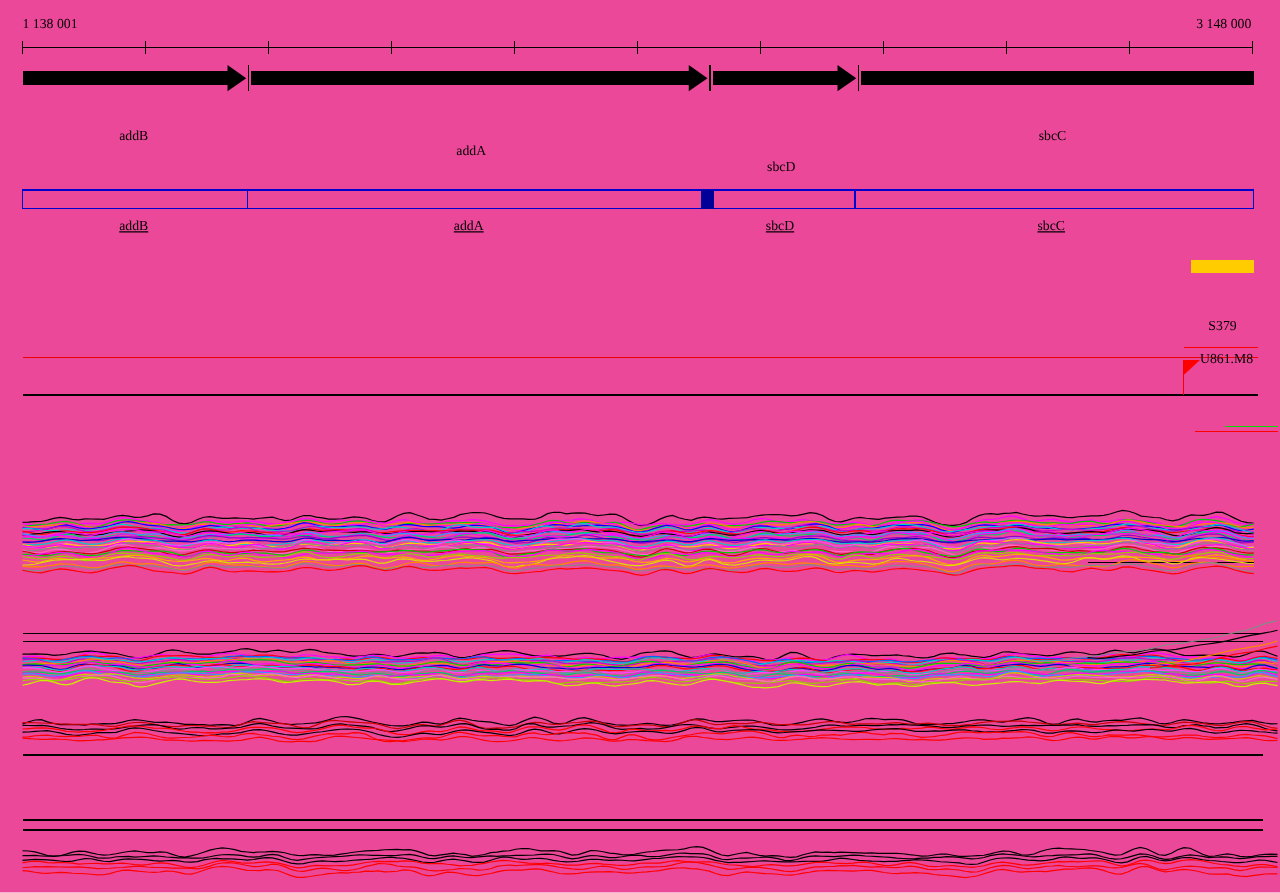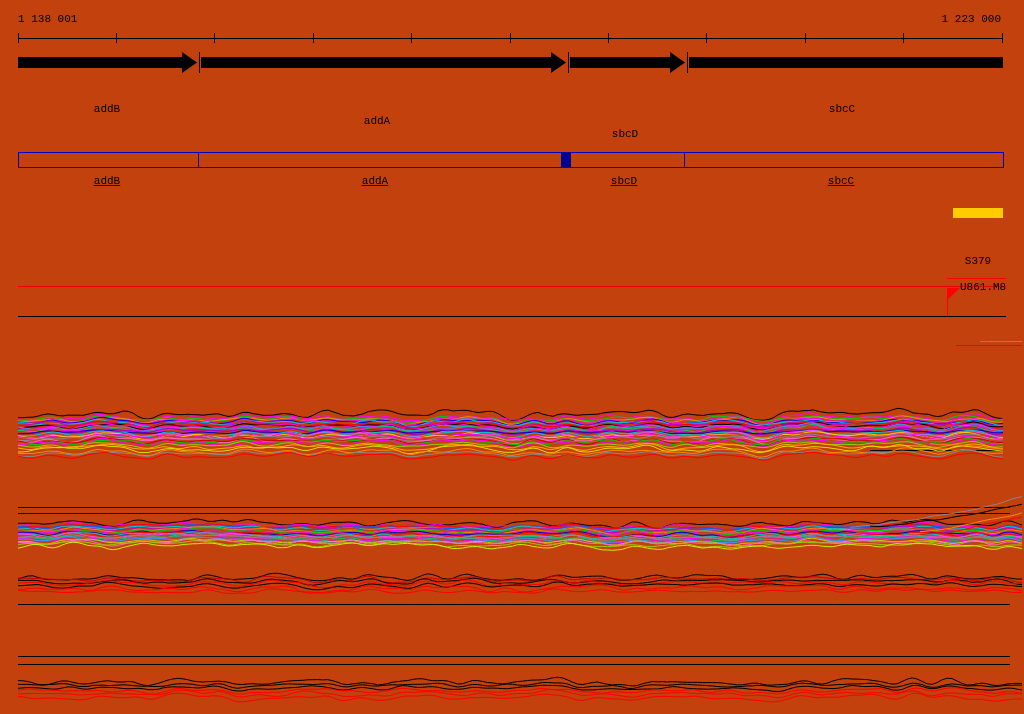--- a/index.html
+++ b/index.html
@@ -1,17 +1,17 @@
 <!DOCTYPE html>
 <html><head>
 <meta charset="utf-8">
 <style>
   html,body{margin:0;padding:0;background:#fff;}
-  .screen{position:relative;width:1024px;height:714px;background:#c2410c;overflow:hidden;
-          font-family:Liberation Mono, monospace;font-size:11px;color:#000;}
+  .screen{position:relative;width:1024px;height:714px;background:#ec4899;overflow:hidden;
+          font-family:Liberation Serif, serif;font-size:11px;color:#000;}
   .lbl{position:absolute;white-space:nowrap;line-height:11px;}
   .centered{transform:translateX(-50%);margin-top:36px;}
   .underlined{text-decoration:underline;}
   svg{position:absolute;left:0;top:0;}
 </style>
 </head>
 <body>
 
 <div class="screen">
 
@@ -122,21 +122,21 @@
       <line x1="18" y1="664" x2="1010" y2="664" stroke="#000000" stroke-width="1" shape-rendering="crispEdges"></line>
       <polyline points="18.0,680.6 23.0,680.8 28.0,681.5 33.0,682.9 38.0,684.4 43.0,685.0 48.0,684.6 53.0,683.3 58.0,681.7 63.0,680.9 68.0,681.1 72.9,682.3 77.9,683.4 82.9,684.0 87.9,683.8 92.9,683.0 97.9,682.0 102.9,681.2 107.9,680.8 112.9,681.4 117.9,682.0 122.9,682.0 127.9,681.5 132.9,681.8 137.9,683.5 142.9,685.0 147.9,685.7 152.9,684.7 157.9,683.4 162.9,681.8 167.9,680.1 172.8,679.0 177.8,678.3 182.8,678.8 187.8,679.7 192.8,681.1 197.8,681.6 202.8,682.0 207.8,681.6 212.8,681.5 217.8,681.1 222.8,681.5 227.8,682.2 232.8,683.6 237.8,684.3 242.8,684.5 247.8,683.9 252.8,683.7 257.8,684.1 262.8,684.2 267.8,684.1 272.7,683.3 277.7,682.6 282.7,681.8 287.7,681.2 292.7,680.7 297.7,680.5 302.7,680.3 307.7,679.8 312.7,679.7 317.7,679.6 322.7,679.9 327.7,679.7 332.7,680.7 337.7,682.3 342.7,684.1 347.7,684.6 352.7,683.9 357.7,683.3 362.7,682.6 367.7,683.2 372.6,683.7 377.6,685.0 382.6,684.4 387.6,683.6 392.6,682.1 397.6,681.7 402.6,680.9 407.6,680.6 412.6,679.4 417.6,678.8 422.6,678.8 427.6,679.8 432.6,680.7 437.6,680.7 442.6,680.5 447.6,681.0 452.6,682.5 457.6,684.0 462.6,683.7 467.6,682.1 472.5,680.5 477.5,680.6 482.5,681.4 487.5,682.5 492.5,682.9 497.5,683.7 502.5,683.9 507.5,683.4 512.5,682.4 517.5,681.6 522.5,681.2 527.5,680.5 532.5,680.1 537.5,680.0 542.5,679.8 547.5,679.1 552.5,677.8 557.5,677.3 562.5,677.9 567.5,679.9 572.4,682.1 577.4,684.0 582.4,684.6 587.4,683.6 592.4,682.6 597.4,682.0 602.4,683.2 607.4,684.3 612.4,684.9 617.4,684.5 622.4,684.7 627.4,685.4 632.4,685.9 637.4,685.5 642.4,683.8 647.4,682.6 652.4,681.5 657.4,681.8 662.4,681.7 667.4,682.0 672.3,681.7 677.3,681.9 682.3,682.1 687.3,682.3 692.3,682.4 697.3,682.3 702.3,682.6 707.3,682.6 712.3,682.6 717.3,682.7 722.3,683.0 727.3,683.7 732.3,684.2 737.3,684.9 742.3,684.8 747.3,684.0 752.3,683.2 757.3,683.2 762.3,684.2 767.3,685.1 772.2,685.1 777.2,684.8 782.2,684.5 787.2,684.2 792.2,683.1 797.2,681.8 802.2,680.9 807.2,681.0 812.2,682.3 817.2,683.8 822.2,684.1 827.2,683.2 832.2,681.2 837.2,679.8 842.2,678.8 847.2,678.6 852.2,679.0 857.2,679.1 862.2,679.4 867.2,679.6 872.1,680.4 877.1,681.0 882.1,681.8 887.1,683.1 892.1,684.1 897.1,683.8 902.1,681.5 907.1,679.2 912.1,677.9 917.1,679.0 922.1,681.4 927.1,683.8 932.1,684.3 937.1,682.6 942.1,679.8 947.1,678.2 952.1,678.6 957.1,681.0 962.1,683.4 967.1,685.1 972.0,684.8 977.0,683.8 982.0,683.1 987.0,683.8 992.0,685.1 997.0,685.5 1002.0,685.1 1007.0,684.0 1012.0,683.5 1017.0,683.4 1022.0,683.5" fill="none" stroke="#000000" stroke-width="1"></polyline>
       <polyline points="18.0,684.4 23.0,684.4 28.0,684.3 33.0,684.8 38.0,684.9 43.0,684.9 48.0,684.6 53.0,684.4 58.0,683.9 63.0,683.6 68.0,684.0 72.9,685.0 77.9,686.3 82.9,686.5 87.9,686.4 92.9,685.4 97.9,685.3 102.9,685.1 107.9,685.6 112.9,685.4 117.9,685.1 122.9,684.8 127.9,685.0 132.9,685.6 137.9,685.9 142.9,686.3 147.9,686.2 152.9,686.5 157.9,686.5 162.9,686.3 167.9,685.4 172.8,684.4 177.8,683.8 182.8,683.7 187.8,683.9 192.8,684.3 197.8,685.3 202.8,685.7 207.8,685.3 212.8,684.1 217.8,683.6 222.8,684.1 227.8,686.0 232.8,687.6 237.8,688.3 242.8,687.5 247.8,686.8 252.8,686.2 257.8,685.9 262.8,685.6 267.8,685.3 272.7,685.2 277.7,684.7 282.7,684.2 287.7,683.9 292.7,684.0 297.7,684.2 302.7,684.2 307.7,684.4 312.7,684.5 317.7,684.3 322.7,683.8 327.7,683.6 332.7,684.3 337.7,685.6 342.7,686.7 347.7,686.9 352.7,686.1 357.7,685.1 362.7,684.8 367.7,685.4 372.6,686.0 377.6,686.1 382.6,685.5 387.6,685.1 392.6,684.7 397.6,685.0 402.6,684.7 407.6,684.6 412.6,684.3 417.6,684.3 422.6,684.2 427.6,684.0 432.6,683.5 437.6,683.3 442.6,683.6 447.6,684.8 452.6,686.1 457.6,687.0 462.6,686.5 467.6,685.3 472.5,684.5 477.5,684.6 482.5,685.3 487.5,686.0 492.5,686.0 497.5,685.4 502.5,684.5 507.5,684.1 512.5,684.3 517.5,685.1 522.5,685.3 527.5,685.2 532.5,684.3 537.5,683.4 542.5,682.6 547.5,682.5 552.5,682.9 557.5,682.9 562.5,683.1 567.5,684.0 572.4,685.9 577.4,687.4 582.4,687.6 587.4,687.0 592.4,686.4 597.4,686.4 602.4,686.2 607.4,686.0 612.4,685.5 617.4,686.1 622.4,686.9 627.4,688.3 632.4,688.5 637.4,687.6 642.4,686.1 647.4,685.1 652.4,684.8 657.4,685.0 662.4,685.1 667.4,685.3 672.3,684.9 677.3,684.5 682.3,684.2 687.3,684.3 692.3,684.8 697.3,685.0 702.3,685.3 707.3,685.6 712.3,685.9 717.3,686.5 722.3,686.8 727.3,687.0 732.3,686.9 737.3,686.5 742.3,686.5 747.3,685.9 752.3,685.9 757.3,685.3 762.3,685.5 767.3,685.9 772.2,686.5 777.2,687.0 782.2,686.8 787.2,686.0 792.2,684.5 797.2,683.7 802.2,683.2 807.2,683.6 812.2,683.9 817.2,684.6 822.2,685.2 827.2,685.4 832.2,685.1 837.2,684.6 842.2,684.5 847.2,684.1 852.2,684.0 857.2,683.9 862.2,683.8 867.2,683.3 872.1,683.2 877.1,683.9 882.1,685.4 887.1,686.6 892.1,687.2 897.1,687.0 902.1,685.9 907.1,684.5 912.1,683.2 917.1,683.4 922.1,684.6 927.1,686.5 932.1,687.4 937.1,687.1 942.1,685.7 947.1,684.6 952.1,683.9 957.1,684.4 962.1,685.1 967.1,686.0 972.0,685.8 977.0,685.6 982.0,685.7 987.0,686.4 992.0,686.9 997.0,686.5 1002.0,685.9 1007.0,685.2 1012.0,685.2 1017.0,685.1 1022.0,685.1" fill="none" stroke="#000000" stroke-width="1"></polyline>
       <polyline points="18.0,688.3 23.0,687.9 28.0,687.5 33.0,687.7 38.0,687.9 43.0,688.3 48.0,688.8 53.0,689.2 58.0,688.9 63.0,687.8 68.0,686.9 72.9,687.0 77.9,688.1 82.9,689.0 87.9,689.2 92.9,688.3 97.9,687.5 102.9,687.2 107.9,687.4 112.9,687.5 117.9,687.9 122.9,688.5 127.9,688.8 132.9,688.6 137.9,688.3 142.9,688.7 147.9,689.6 152.9,689.7 157.9,689.3 162.9,687.9 167.9,687.2 172.8,686.8 177.8,687.0 182.8,687.0 187.8,687.3 192.8,687.6 197.8,688.0 202.8,687.6 207.8,686.7 212.8,686.1 217.8,686.3 222.8,687.5 227.8,689.0 232.8,690.5 237.8,691.0 242.8,690.9 247.8,689.8 252.8,689.1 257.8,688.8 262.8,689.0 267.8,689.3 272.7,689.1 277.7,688.8 282.7,688.2 287.7,687.9 292.7,687.6 297.7,687.3 302.7,686.6 307.7,686.1 312.7,685.8 317.7,686.3 322.7,686.6 327.7,687.5 332.7,688.4 337.7,689.6 342.7,690.0 347.7,689.8 352.7,688.7 357.7,687.8 362.7,687.4 367.7,688.0 372.6,688.7 377.6,689.7 382.6,689.9 387.6,689.7 392.6,688.2 397.6,686.6 402.6,685.6 407.6,685.9 412.6,686.8 417.6,687.4 422.6,687.3 427.6,686.8 432.6,686.7 437.6,687.2 442.6,688.3 447.6,689.0 452.6,689.4 457.6,689.3 462.6,689.0 467.6,688.1 472.5,687.4 477.5,687.4 482.5,687.9 487.5,688.2 492.5,688.1 497.5,688.2 502.5,688.6 507.5,688.7 512.5,688.1 517.5,687.5 522.5,686.8 527.5,686.7 532.5,686.2 537.5,685.7 542.5,685.3 547.5,685.4 552.5,685.5 557.5,685.6 562.5,686.0 567.5,686.9 572.4,688.3 577.4,689.2 582.4,690.0 587.4,689.9 592.4,689.9 597.4,689.5 602.4,689.2 607.4,688.8 612.4,688.7 617.4,689.0 622.4,689.3 627.4,689.5 632.4,689.5 637.4,689.4 642.4,689.1 647.4,689.0 652.4,689.0 657.4,689.0 662.4,688.3 667.4,687.4 672.3,686.6 677.3,686.9 682.3,687.6 687.3,688.3 692.3,688.6 697.3,688.9 702.3,689.0 707.3,689.2 712.3,689.0 717.3,689.0 722.3,688.5 727.3,688.4 732.3,687.8 737.3,688.0 742.3,688.3 747.3,688.8 752.3,689.4 757.3,689.6 762.3,690.0 767.3,690.3 772.2,691.2 777.2,691.5 782.2,691.2 787.2,689.6 792.2,688.0 797.2,686.8 802.2,686.4 807.2,686.3 812.2,686.7 817.2,687.4 822.2,688.1 827.2,688.3 832.2,688.6 837.2,688.3 842.2,687.5 847.2,686.1 852.2,685.5 857.2,685.9 862.2,686.5 867.2,686.6 872.1,686.3 877.1,686.3 882.1,687.2 887.1,688.4 892.1,689.8 897.1,690.2 902.1,689.5 907.1,687.3 912.1,685.6 917.1,685.2 922.1,686.4 927.1,688.0 932.1,688.7 937.1,688.2 942.1,686.9 947.1,686.0 952.1,686.0 957.1,686.9 962.1,687.8 967.1,688.4 972.0,688.6 977.0,689.2 982.0,689.6 987.0,690.1 992.0,690.1 997.0,689.6 1002.0,688.8 1007.0,688.1 1012.0,688.2 1017.0,689.1 1022.0,690.0" fill="none" stroke="#000000" stroke-width="1"></polyline>
       <polyline points="18.0,690.3 23.0,689.4 28.0,688.9 33.0,689.3 38.0,690.1 43.0,690.2 48.0,689.9 53.0,690.2 58.0,690.5 63.0,691.2 68.0,691.0 72.9,690.8 77.9,690.7 82.9,691.0 87.9,691.0 92.9,690.8 97.9,690.6 102.9,691.0 107.9,691.7 112.9,692.1 117.9,691.7 122.9,690.8 127.9,690.4 132.9,690.5 137.9,691.5 142.9,692.6 147.9,693.7 152.9,694.0 157.9,693.4 162.9,692.2 167.9,690.6 172.8,689.2 177.8,688.4 182.8,688.8 187.8,689.5 192.8,690.3 197.8,690.5 202.8,690.4 207.8,689.9 212.8,689.6 217.8,689.9 222.8,690.5 227.8,691.7 232.8,693.2 237.8,694.2 242.8,693.9 247.8,692.9 252.8,692.4 257.8,692.5 262.8,692.7 267.8,692.6 272.7,692.4 277.7,692.4 282.7,691.9 287.7,691.0 292.7,690.0 297.7,689.4 302.7,689.2 307.7,689.3 312.7,689.2 317.7,689.3 322.7,688.7 327.7,688.9 332.7,689.4 337.7,690.5 342.7,690.8 347.7,690.8 352.7,690.7 357.7,691.4 362.7,691.9 367.7,692.7 372.6,692.4 377.6,692.3 382.6,691.3 387.6,690.7 392.6,689.6 397.6,688.9 402.6,688.3 407.6,688.6 412.6,689.4 417.6,689.9 422.6,690.5 427.6,690.6 432.6,690.8 437.6,690.6 442.6,691.0 447.6,691.3 452.6,692.0 457.6,692.0 462.6,692.1 467.6,691.3 472.5,690.9 477.5,690.7 482.5,691.3 487.5,691.6 492.5,692.1 497.5,692.3 502.5,692.1 507.5,691.5 512.5,690.6 517.5,690.4 522.5,690.4 527.5,690.4 532.5,689.7 537.5,688.8 542.5,688.5 547.5,689.0 552.5,689.6 557.5,689.7 562.5,689.4 567.5,689.4 572.4,690.0 577.4,691.0 582.4,691.8 587.4,692.0 592.4,692.5 597.4,692.9 602.4,693.2 607.4,692.7 612.4,692.0 617.4,691.7 622.4,692.1 627.4,692.6 632.4,692.6 637.4,692.3 642.4,691.5 647.4,690.7 652.4,689.9 657.4,689.8 662.4,690.0 667.4,690.5 672.3,690.7 677.3,690.8 682.3,690.5 687.3,689.9 692.3,689.8 697.3,690.4 702.3,691.5 707.3,692.3 712.3,692.5 717.3,691.7 722.3,690.7 727.3,690.0 732.3,690.5 737.3,691.6 742.3,692.9 747.3,693.2 752.3,693.0 757.3,692.6 762.3,692.5 767.3,693.1 772.2,693.4 777.2,693.9 782.2,693.4 787.2,692.6 792.2,691.1 797.2,690.2 802.2,689.8 807.2,690.3 812.2,691.1 817.2,691.9 822.2,692.0 827.2,691.7 832.2,691.1 837.2,690.4 842.2,689.9 847.2,689.3 852.2,689.4 857.2,689.2 862.2,689.4 867.2,689.2 872.1,689.0 877.1,688.7 882.1,688.8 887.1,690.1 892.1,691.6 897.1,692.9 902.1,692.1 907.1,690.4 912.1,688.5 917.1,688.1 922.1,688.8 927.1,690.2 932.1,690.8 937.1,690.5 942.1,689.1 947.1,688.2 952.1,687.7 957.1,688.0 962.1,688.7 967.1,689.8 972.0,690.8 977.0,691.6 982.0,691.9 987.0,692.7 992.0,693.1 997.0,693.3 1002.0,692.3 1007.0,691.7 1012.0,691.7 1017.0,692.5 1022.0,693.2" fill="none" stroke="#ff0000" stroke-width="1"></polyline>
       <polyline points="18.0,694.2 23.0,693.8 28.0,693.4 33.0,693.5 38.0,693.4 43.0,693.5 48.0,693.6 53.0,693.6 58.0,693.7 63.0,693.6 68.0,693.9 72.9,694.3 77.9,694.9 82.9,694.8 87.9,694.6 92.9,694.2 97.9,694.0 102.9,693.5 107.9,693.1 112.9,693.1 117.9,693.6 122.9,693.9 127.9,694.0 132.9,694.1 137.9,694.4 142.9,694.4 147.9,694.6 152.9,694.7 157.9,695.0 162.9,694.3 167.9,692.9 172.8,691.2 177.8,690.4 182.8,690.2 187.8,690.6 192.8,691.4 197.8,692.4 202.8,693.3 207.8,693.1 212.8,692.4 217.8,691.4 222.8,691.8 227.8,693.3 232.8,695.5 237.8,696.8 242.8,697.0 247.8,696.1 252.8,695.1 257.8,694.6 262.8,694.9 267.8,695.6 272.7,696.3 277.7,696.5 282.7,695.8 287.7,694.8 292.7,693.1 297.7,692.1 302.7,690.9 307.7,691.0 312.7,691.5 317.7,692.8 322.7,693.3 327.7,693.5 332.7,693.9 337.7,695.1 342.7,696.2 347.7,696.6 352.7,696.5 357.7,696.0 362.7,695.6 367.7,694.9 372.6,695.0 377.6,695.2 382.6,696.1 387.6,695.8 392.6,695.0 397.6,693.1 402.6,692.4 407.6,692.1 412.6,692.5 417.6,692.2 422.6,691.9 427.6,691.7 432.6,691.7 437.6,692.1 442.6,692.9 447.6,693.8 452.6,694.5 457.6,695.1 462.6,695.5 467.6,695.3 472.5,694.4 477.5,693.4 482.5,692.9 487.5,693.3 492.5,694.4 497.5,695.4 502.5,695.3 507.5,694.6 512.5,693.8 517.5,693.5 522.5,693.5 527.5,693.4 532.5,693.1 537.5,692.1 542.5,690.8 547.5,689.7 552.5,689.5 557.5,690.0 562.5,690.9 567.5,691.9 572.4,693.2 577.4,694.3 582.4,695.4 587.4,695.3 592.4,694.8 597.4,693.9 602.4,693.8 607.4,693.9 612.4,694.5 617.4,695.2 622.4,696.1 627.4,696.9 632.4,697.2 637.4,696.7 642.4,695.5 647.4,694.3 652.4,693.5 657.4,693.5 662.4,693.2 667.4,693.1 672.3,692.6 677.3,692.7 682.3,692.4 687.3,692.9 692.3,693.3 697.3,693.7 702.3,693.4 707.3,693.6 712.3,694.0 717.3,694.1 722.3,693.6 727.3,692.9 732.3,693.3 737.3,694.3 742.3,695.5 747.3,695.7 752.3,695.5 757.3,695.1 762.3,695.6 767.3,696.0 772.2,697.0 777.2,697.6 782.2,697.4 787.2,696.0 792.2,694.2 797.2,693.1 802.2,692.3 807.2,692.5 812.2,693.4 817.2,694.4 822.2,695.0 827.2,694.4 832.2,693.9 837.2,693.0 842.2,692.8 847.2,692.4 852.2,693.0 857.2,693.2 862.2,693.4 867.2,693.0 872.1,692.7 877.1,692.7 882.1,693.1 887.1,694.0 892.1,694.2 897.1,694.0 902.1,692.7 907.1,691.5 912.1,690.7 917.1,691.5 922.1,693.4 927.1,695.2 932.1,695.8 937.1,695.0 942.1,694.0 947.1,693.2 952.1,692.9 957.1,693.2 962.1,693.7 967.1,694.4 972.0,694.3 977.0,694.2 982.0,694.5 987.0,695.7 992.0,696.4 997.0,695.8 1002.0,694.5 1007.0,693.7 1012.0,693.7 1017.0,693.8 1022.0,693.8" fill="none" stroke="#ff0000" stroke-width="1"></polyline>
       <polyline points="18.0,696.5 23.0,696.9 28.0,697.8 33.0,698.5 38.0,698.7 43.0,698.2 48.0,698.0 53.0,698.1 58.0,698.6 63.0,698.8 68.0,699.0 72.9,699.4 77.9,699.9 82.9,699.8 87.9,698.9 92.9,697.4 97.9,696.3 102.9,696.2 107.9,696.7 112.9,697.2 117.9,697.6 122.9,697.8 127.9,697.6 132.9,696.9 137.9,697.0 142.9,697.9 147.9,699.1 152.9,699.3 157.9,698.0 162.9,696.2 167.9,694.5 172.8,693.6 177.8,693.2 182.8,693.4 187.8,694.2 192.8,695.3 197.8,696.3 202.8,696.4 207.8,696.4 212.8,695.7 217.8,696.0 222.8,696.6 227.8,698.6 232.8,700.5 237.8,701.8 242.8,701.8 247.8,701.2 252.8,700.4 257.8,699.8 262.8,698.9 267.8,698.6 272.7,698.2 277.7,698.4 282.7,697.8 287.7,697.7 292.7,696.9 297.7,697.0 302.7,696.7 307.7,697.4 312.7,697.3 317.7,697.0 322.7,696.0 327.7,696.2 332.7,697.5 337.7,699.6 342.7,700.7 347.7,700.2 352.7,698.9 357.7,697.8 362.7,697.9 367.7,698.6 372.6,699.7 377.6,700.3 382.6,700.4 387.6,699.6 392.6,698.8 397.6,697.5 402.6,696.5 407.6,696.0 412.6,696.0 417.6,696.1 422.6,695.5 427.6,695.2 432.6,695.3 437.6,696.5 442.6,697.6 447.6,698.8 452.6,699.1 457.6,699.1 462.6,698.7 467.6,698.0 472.5,697.7 477.5,697.5 482.5,697.5 487.5,697.4 492.5,697.6 497.5,698.1 502.5,698.4 507.5,698.3 512.5,697.8 517.5,697.5 522.5,697.0 527.5,696.5 532.5,695.5 537.5,694.7 542.5,694.4 547.5,694.3 552.5,694.9 557.5,695.1 562.5,696.0 567.5,696.9 572.4,698.8 577.4,700.1 582.4,700.5 587.4,699.4 592.4,698.2 597.4,697.6 602.4,698.0 607.4,698.5 612.4,698.9 617.4,699.0 622.4,699.4 627.4,700.0 632.4,700.1 637.4,699.6 642.4,698.5 647.4,697.8 652.4,696.9 657.4,696.6 662.4,696.4 667.4,696.5 672.3,696.6 677.3,696.7 682.3,696.9 687.3,696.6 692.3,696.3 697.3,696.3 702.3,697.1 707.3,698.0 712.3,698.6 717.3,698.8 722.3,698.5 727.3,698.5 732.3,698.2 737.3,698.4 742.3,698.7 747.3,699.6 752.3,700.1 757.3,700.4 762.3,700.9 767.3,701.5 772.2,702.0 777.2,701.4 782.2,700.6 787.2,699.0 792.2,697.5 797.2,696.0 802.2,695.6 807.2,696.3 812.2,697.2 817.2,697.7 822.2,697.3 827.2,697.2 832.2,697.1 837.2,697.3 842.2,696.5 847.2,695.9 852.2,695.3 857.2,695.3 862.2,695.0 867.2,694.5 872.1,694.4 877.1,694.9 882.1,696.1 887.1,697.8 892.1,699.1 897.1,699.2 902.1,697.6 907.1,695.3 912.1,693.5 917.1,693.2 922.1,694.5 927.1,696.3 932.1,697.4 937.1,697.0 942.1,696.1 947.1,695.6 952.1,696.0 957.1,696.8 962.1,698.0 967.1,699.2 972.0,699.3 977.0,699.3 982.0,699.2 987.0,700.3 992.0,700.9 997.0,701.2 1002.0,700.5 1007.0,699.9 1012.0,699.2 1017.0,699.0 1022.0,699.0" fill="none" stroke="#ff0000" stroke-width="1"></polyline>
     </svg>
 
   <div class="lbl" style="left:18px;top:14px">1 138 001</div>
-  <div class="lbl" style="right:23px;top:14px;left:auto">1 223 000</div>
+  <div class="lbl" style="right:23px;top:14px;left:auto">3 148 000</div>
 
   <div class="lbl centered" style="left:107px;top:68px">addB</div>
   <div class="lbl centered" style="left:377px;top:80px">addA</div>
   <div class="lbl centered" style="left:625px;top:93px">sbcD</div>
   <div class="lbl centered" style="left:842px;top:68px">sbcC</div>
 
   <div class="lbl centered underlined" style="left:107px;top:140px">addB</div>
   <div class="lbl centered underlined" style="left:375px;top:140px">addA</div>
   <div class="lbl centered underlined" style="left:624px;top:140px">sbcD</div>
   <div class="lbl centered underlined" style="left:841px;top:140px">sbcC</div>

